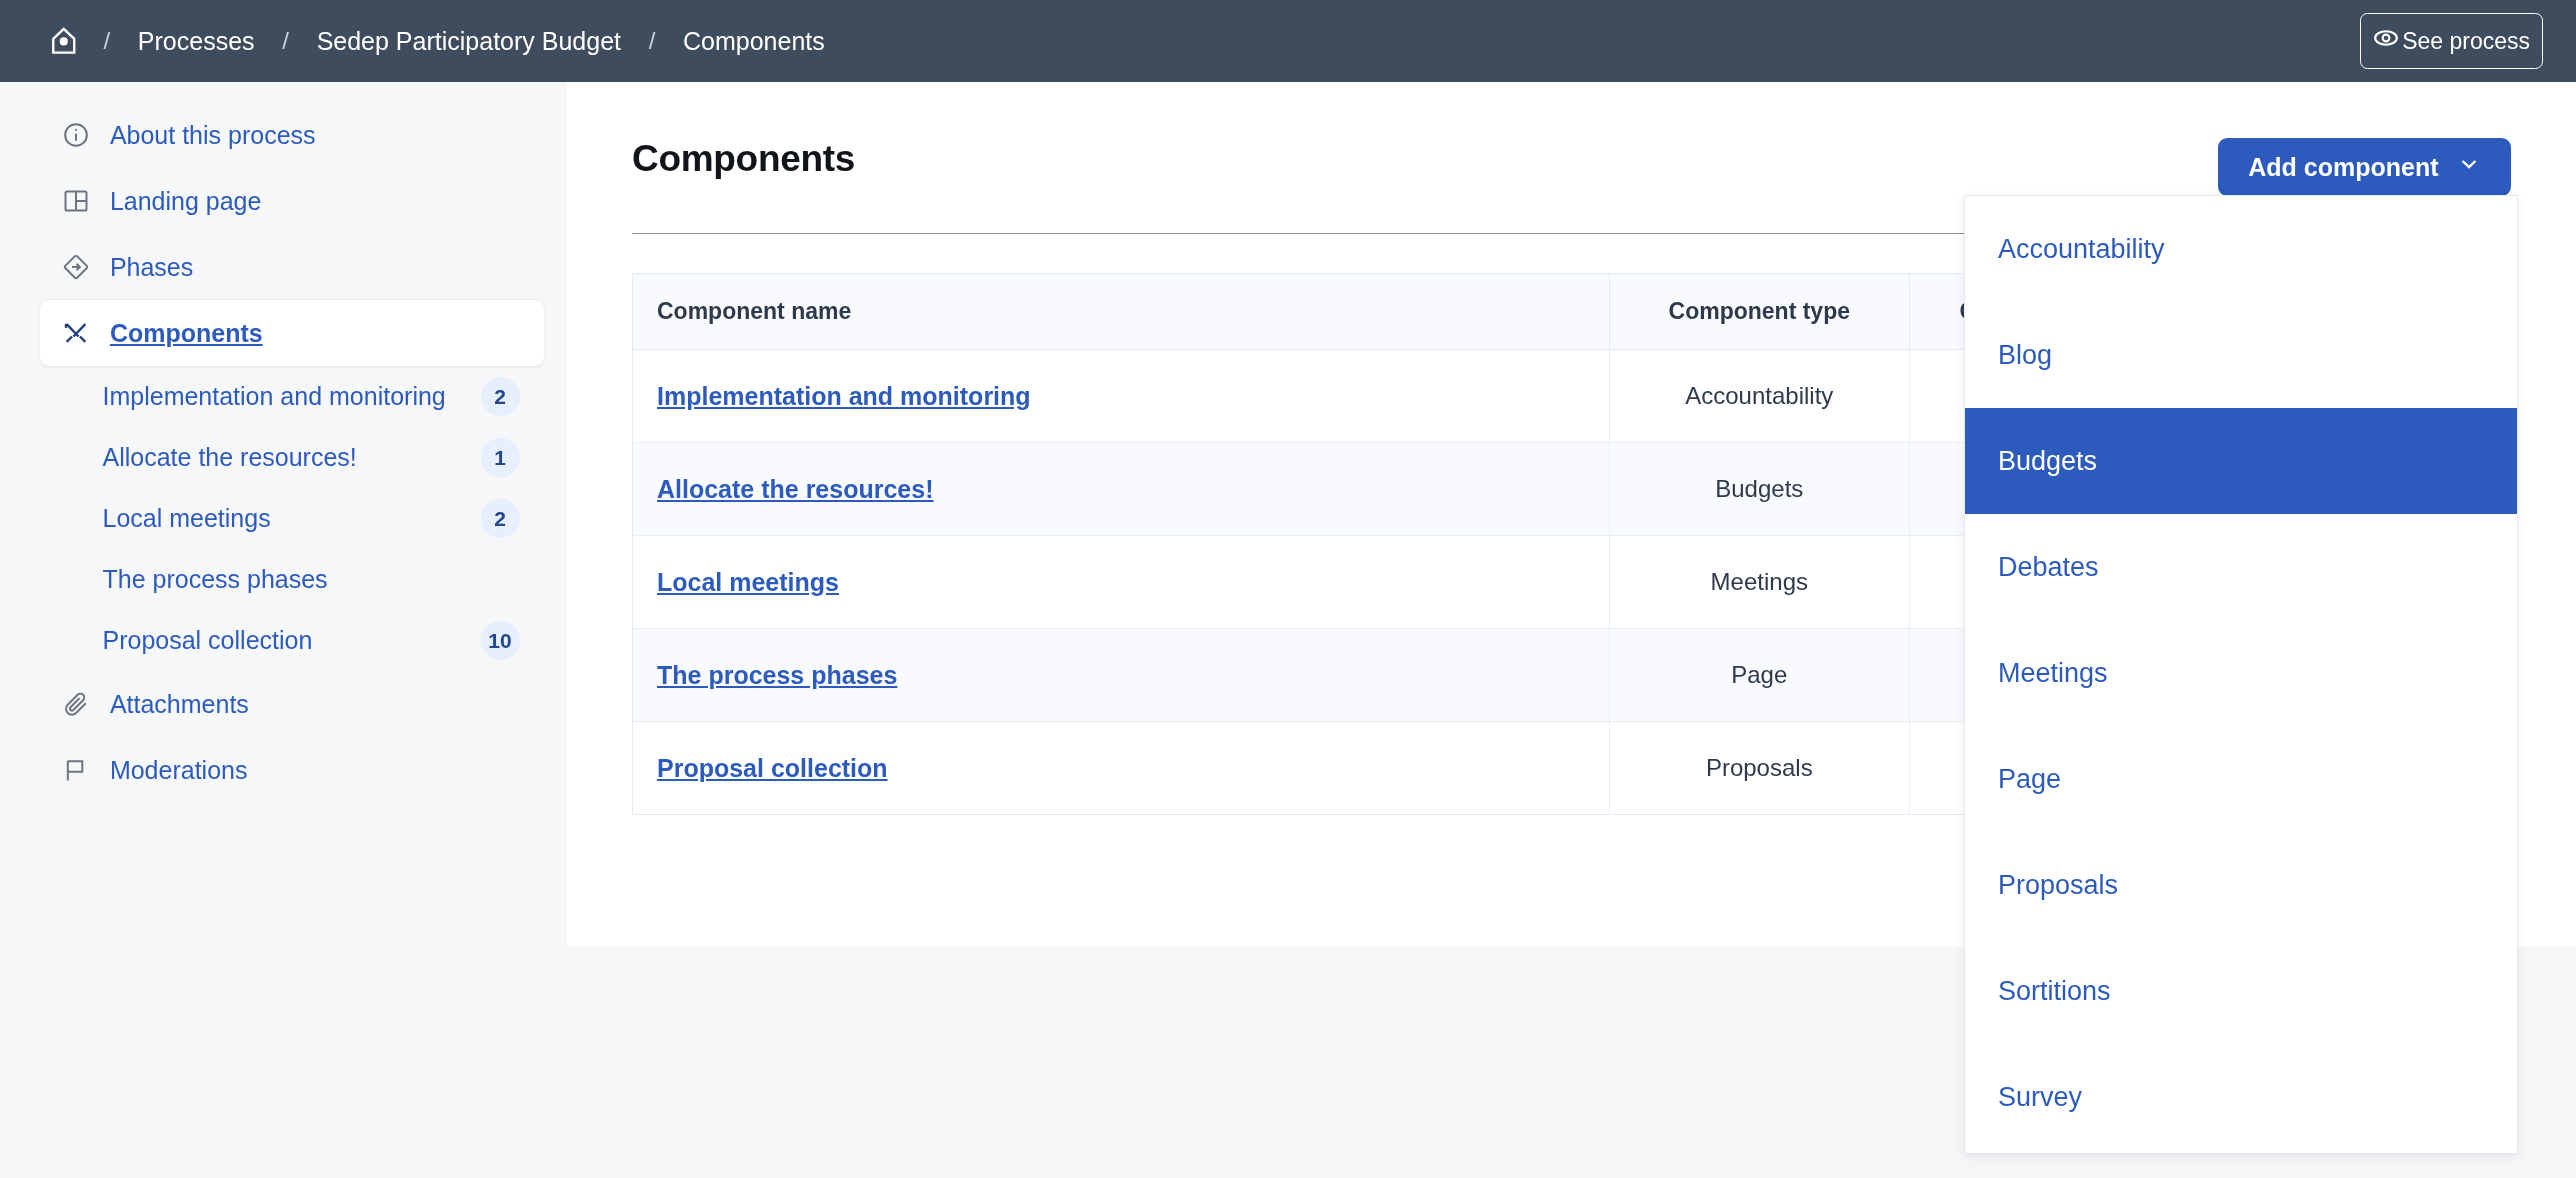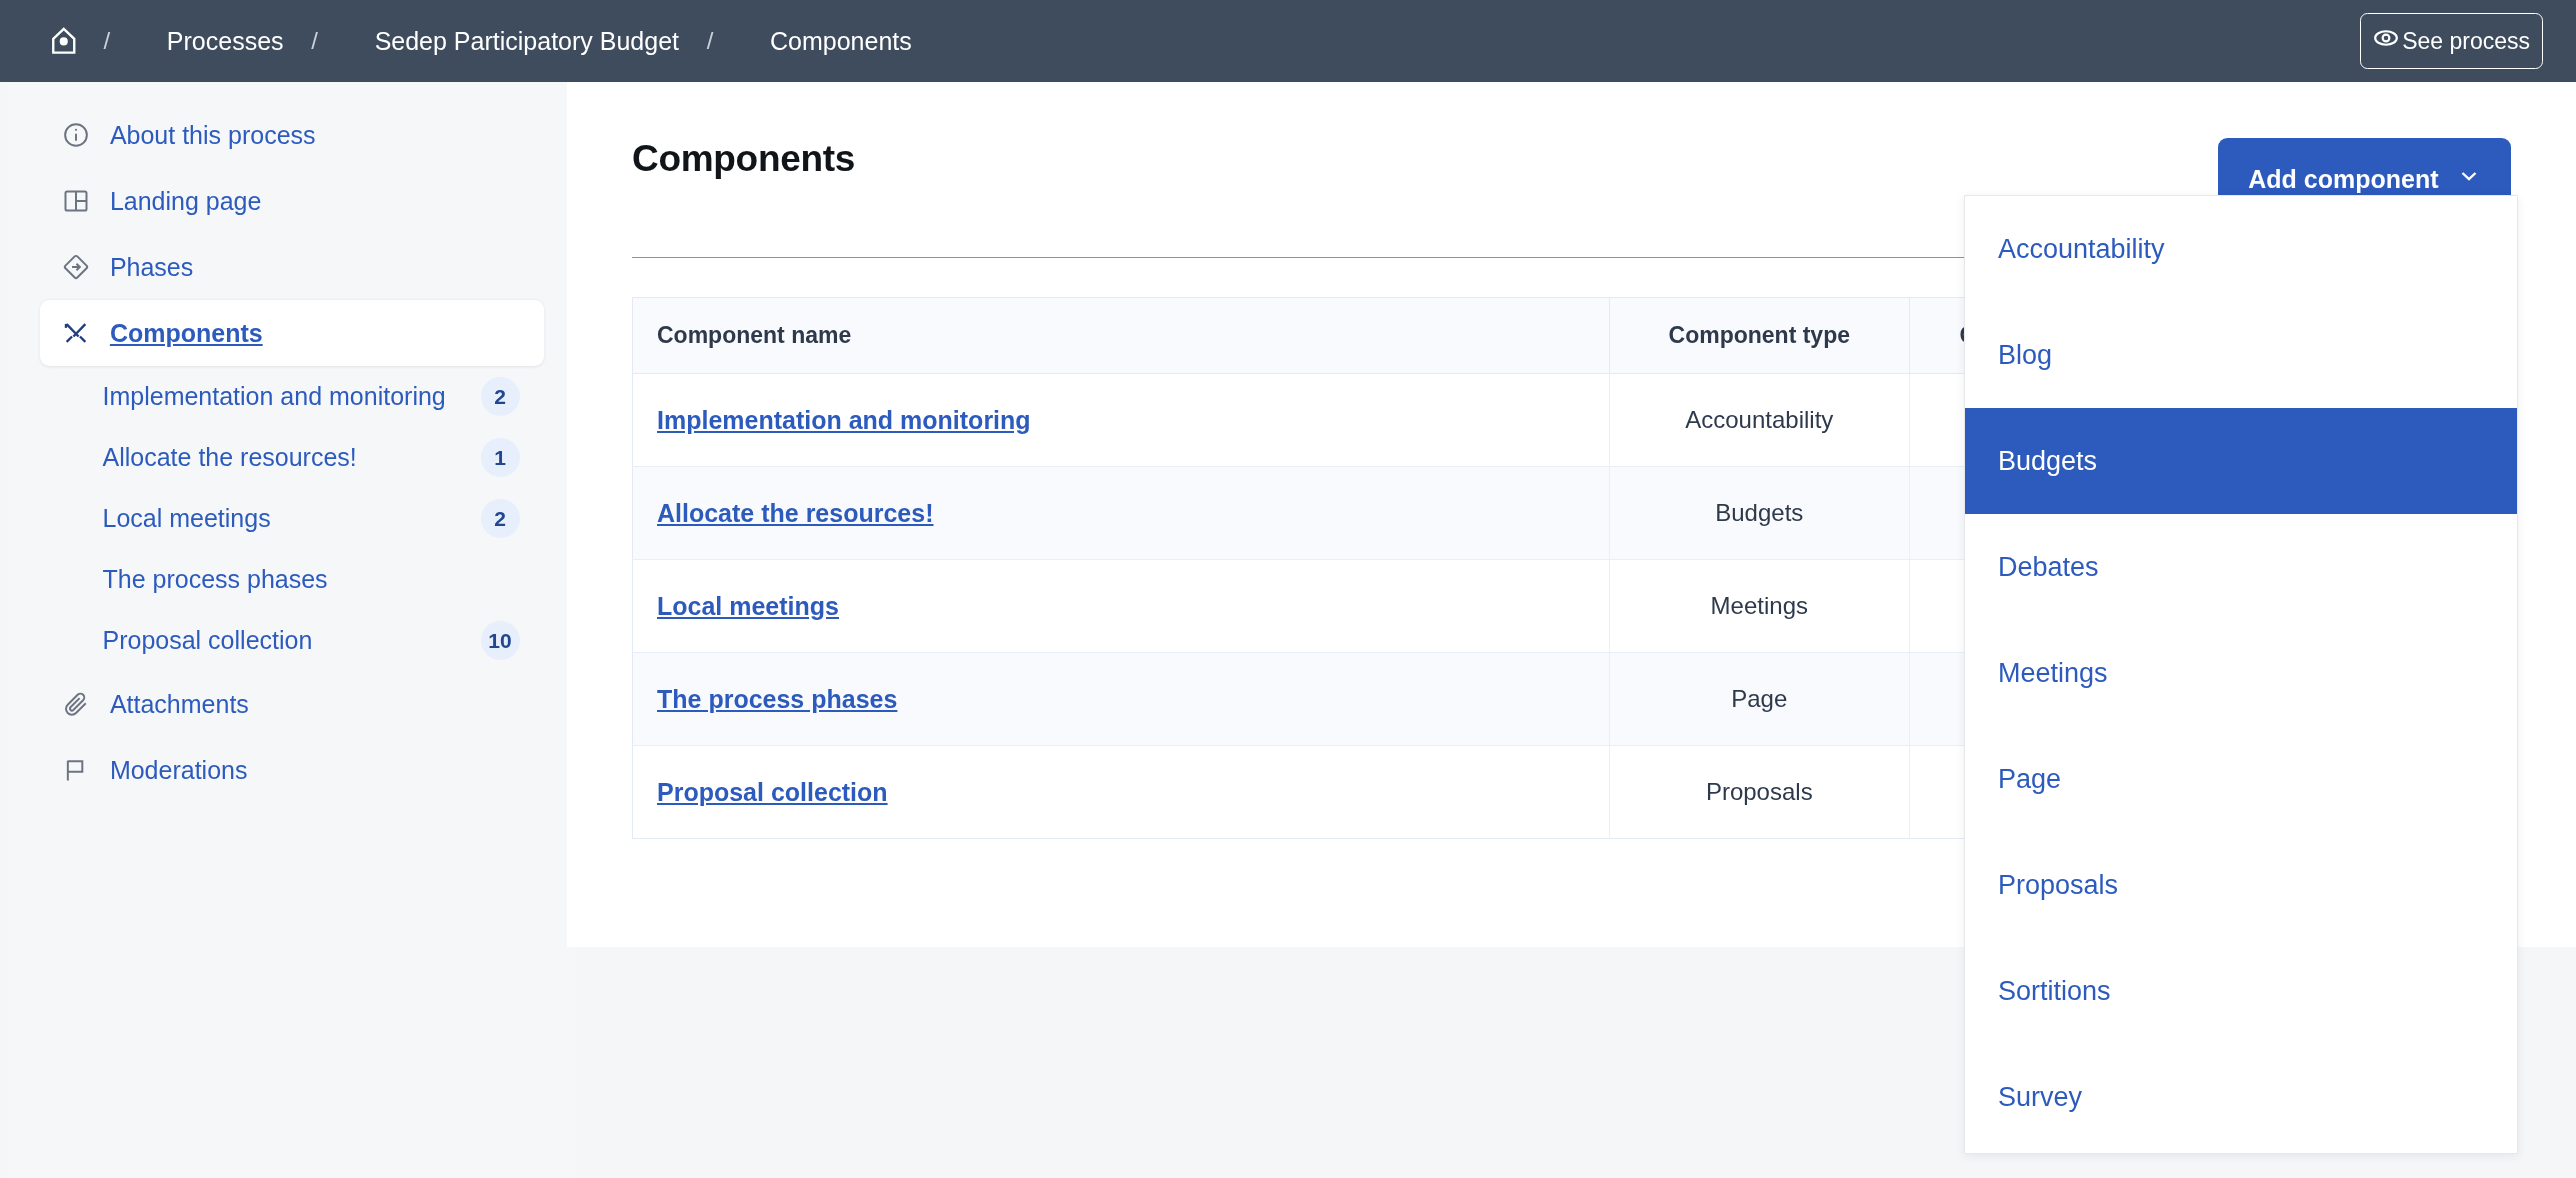--- a/index.html
+++ b/index.html
@@ -14,21 +14,21 @@
   .topbar {
     position: absolute; top: 0; left: 0;
     width: 2576px; height: 82px;
     background: #3e4c5e;
     display: flex; align-items: center;
     padding: 0 33px 0 48px;
   }
   .crumbs { display: flex; align-items: center; flex: 1; }
   .crumb-link {
     color: #ffffff; font-size: 25px; text-decoration: none;
-    padding: 1.9px 3.7px; white-space: nowrap; margin-left: 29px;
+    padding: 1.9px 3.7px; white-space: nowrap;
   }
   .crumb-sep {
     color: #c9d0d9; font-size: 24px; margin: 0 24px; user-select: none;
   }
   .home-icon { display: flex; align-items: center; }
   .see-process {
     display: flex; align-items: center; gap: 3px;
     border: 1.9px solid #ffffff; border-radius: 7.4px;
     color: #ffffff; font-size: 23px; font-weight: normal;
     padding: 11px 12px; background: transparent; cursor: pointer;
@@ -96,21 +96,21 @@
   }
   .page-title {
     font-size: 37px; font-weight: bold; color: #111418;
     letter-spacing: -0.3px;
   }
   .add-btn {
     display: flex; align-items: center; gap: 18.5px;
     background: #2c5bbd; color: #fff;
     border: none; border-radius: 9.3px;
     font-size: 25px; font-weight: bold;
-    padding: 26px 30px; cursor: pointer;
+    padding: 14px 30px; cursor: pointer;
     font-family: "Liberation Sans", sans-serif;
     white-space: nowrap;
   }
 
   
   .tbl {
     width: 100%; border-collapse: collapse;
     margin-top: 39px;
     border: 0.9px solid #e3eaf6;
   }

